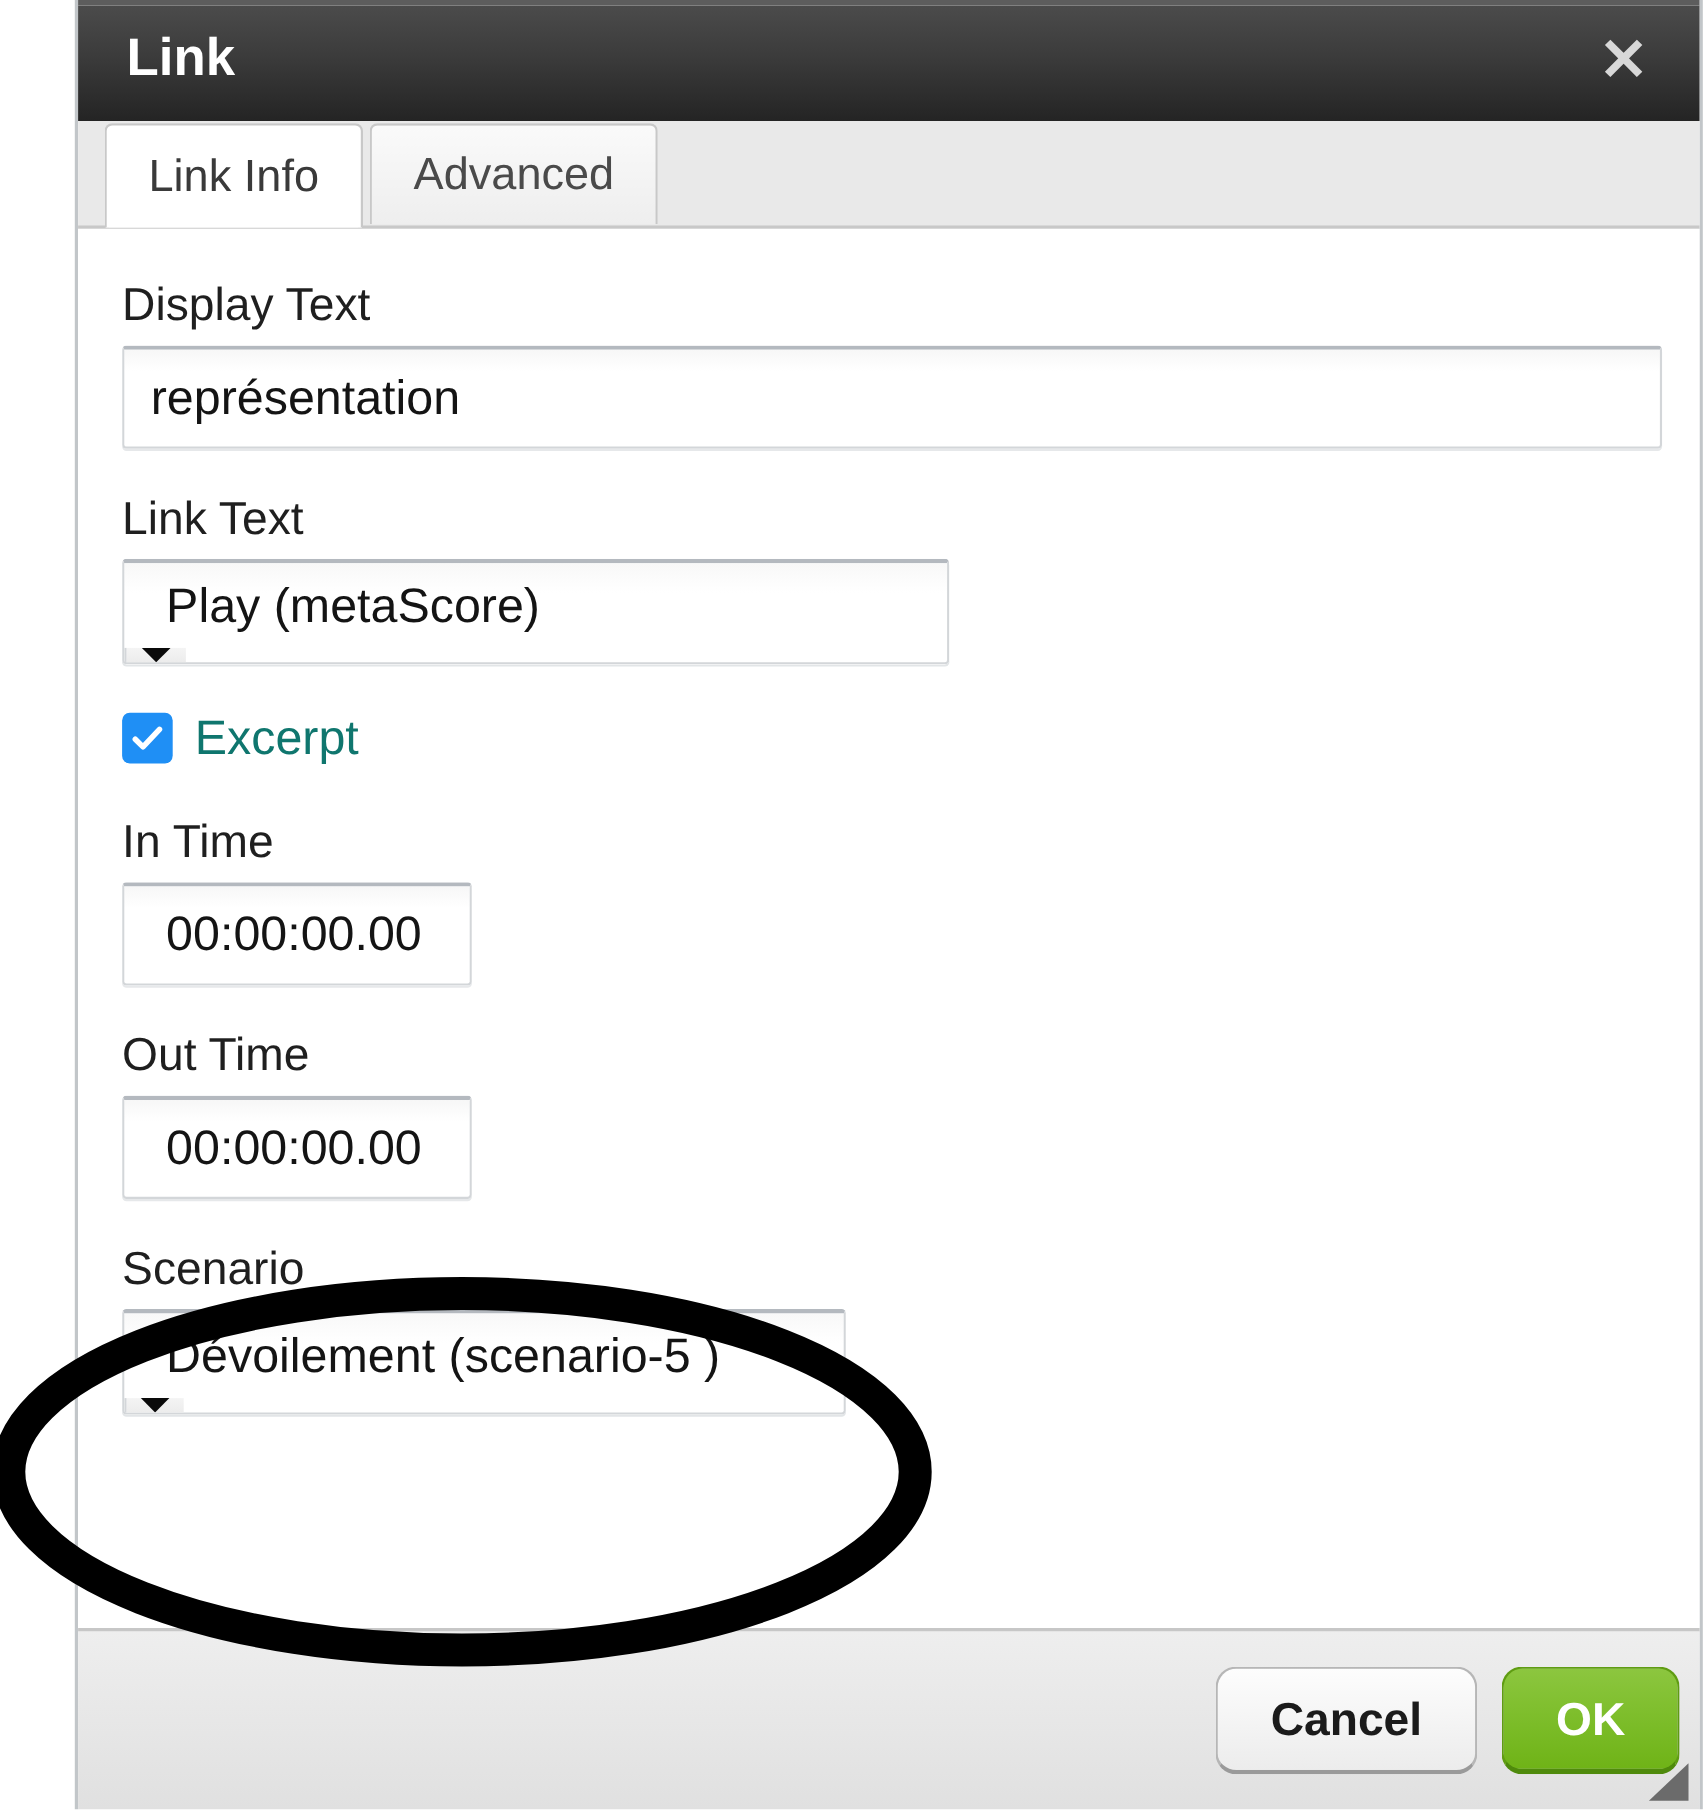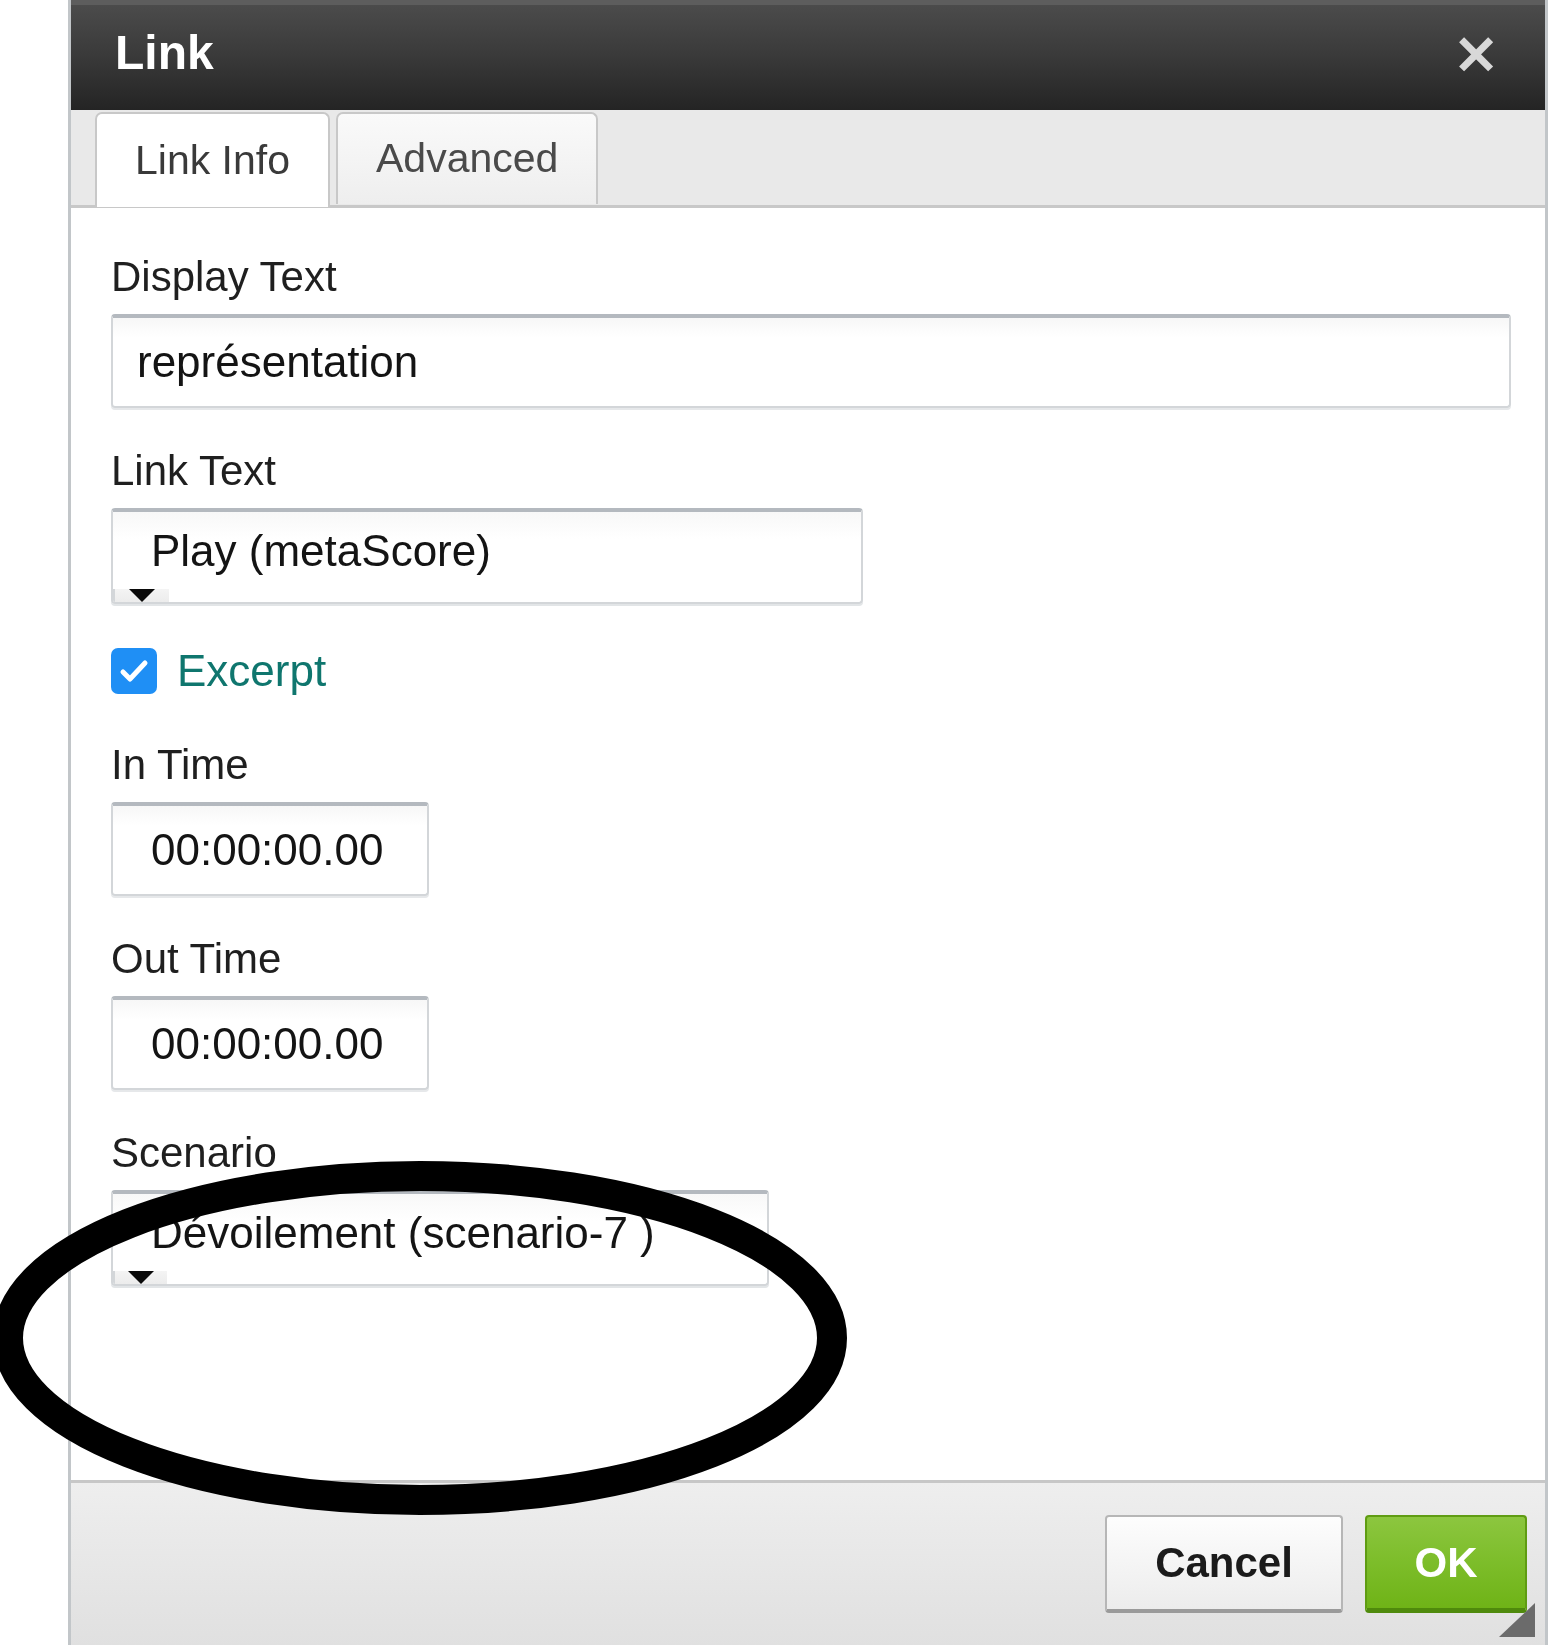--- a/index.html
+++ b/index.html
@@ -218,21 +218,21 @@
     box-sizing: border-box;
   }
   .btn {
     height: 98px;
     box-sizing: border-box;
     display: flex;
     align-items: center;
     justify-content: center;
     font-size: 42px;
     font-weight: bold;
-    border-radius: 4px;
+    border-radius: 19px;
     cursor: pointer;
     user-select: none;
   }
   #cancel-button {
     width: 238px;
     background: linear-gradient(to bottom, #fdfdfd 0%, #ececec 100%);
     border: 2px solid #b6b6b6;
     border-bottom: 4px solid #9a9a9a;
     color: #1b1b1b;
     margin-right: 22px;
@@ -313,21 +313,21 @@
     </div>
 
     <div class="field-block">
       <div class="field-label">Out Time</div>
       <div class="text-input time-input">00:00:00.00</div>
     </div>
 
     <div class="field-block">
       <div class="field-label">Scenario</div>
       <div class="select-wrap" id="scenario-select">
-        <div class="select-value">Dévoilement (scenario-7 )</div>
+        <div class="select-value">Dévoilement (scenario-5 )</div>
         <div class="select-arrow">
           <span class="caret"></span>
         </div>
       </div>
     </div>
 
   </div>
 
   <div id="footer">
     <div class="btn" id="cancel-button">Cancel</div>

